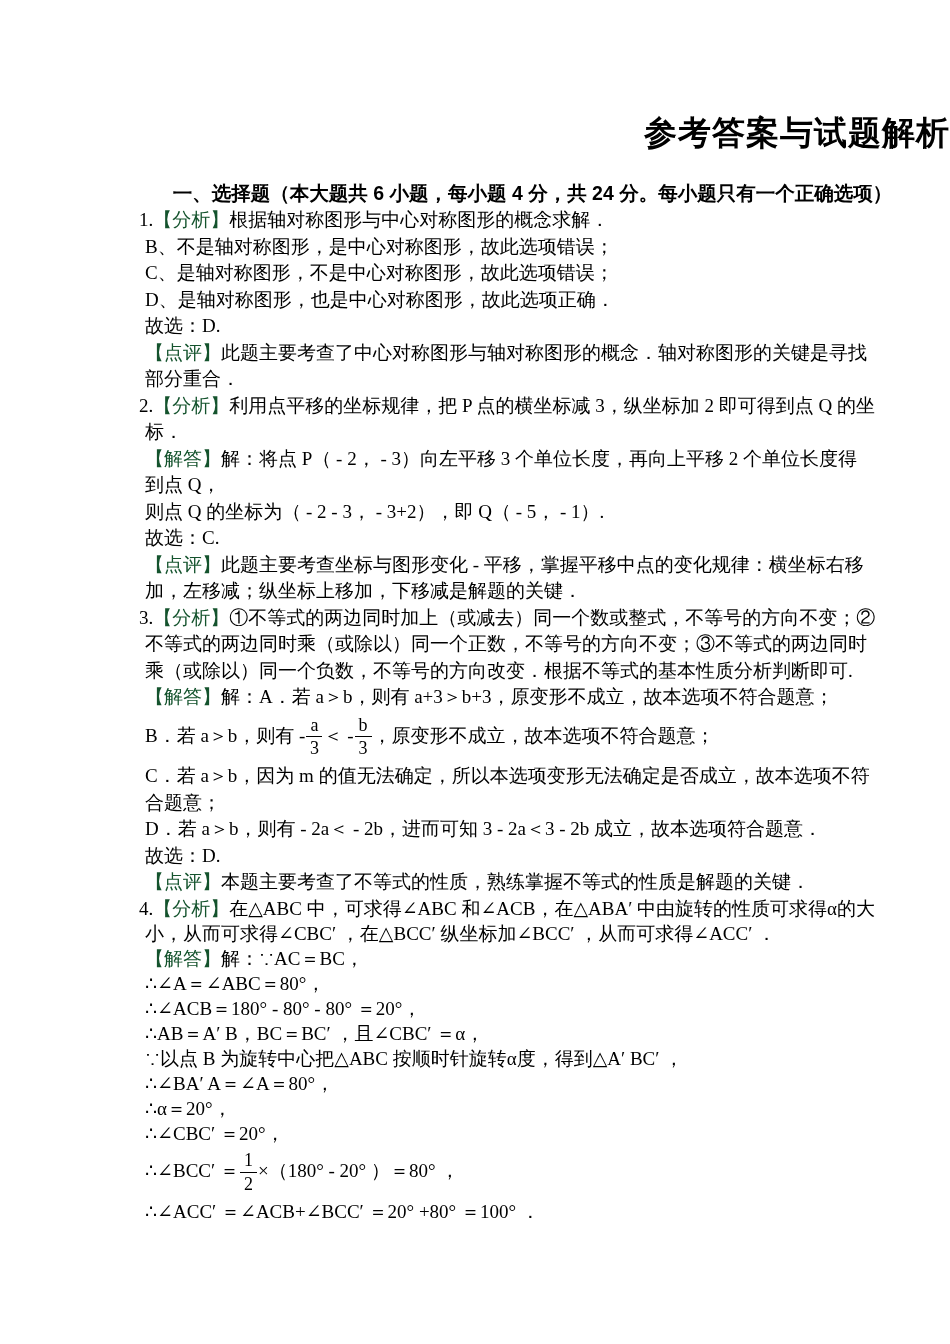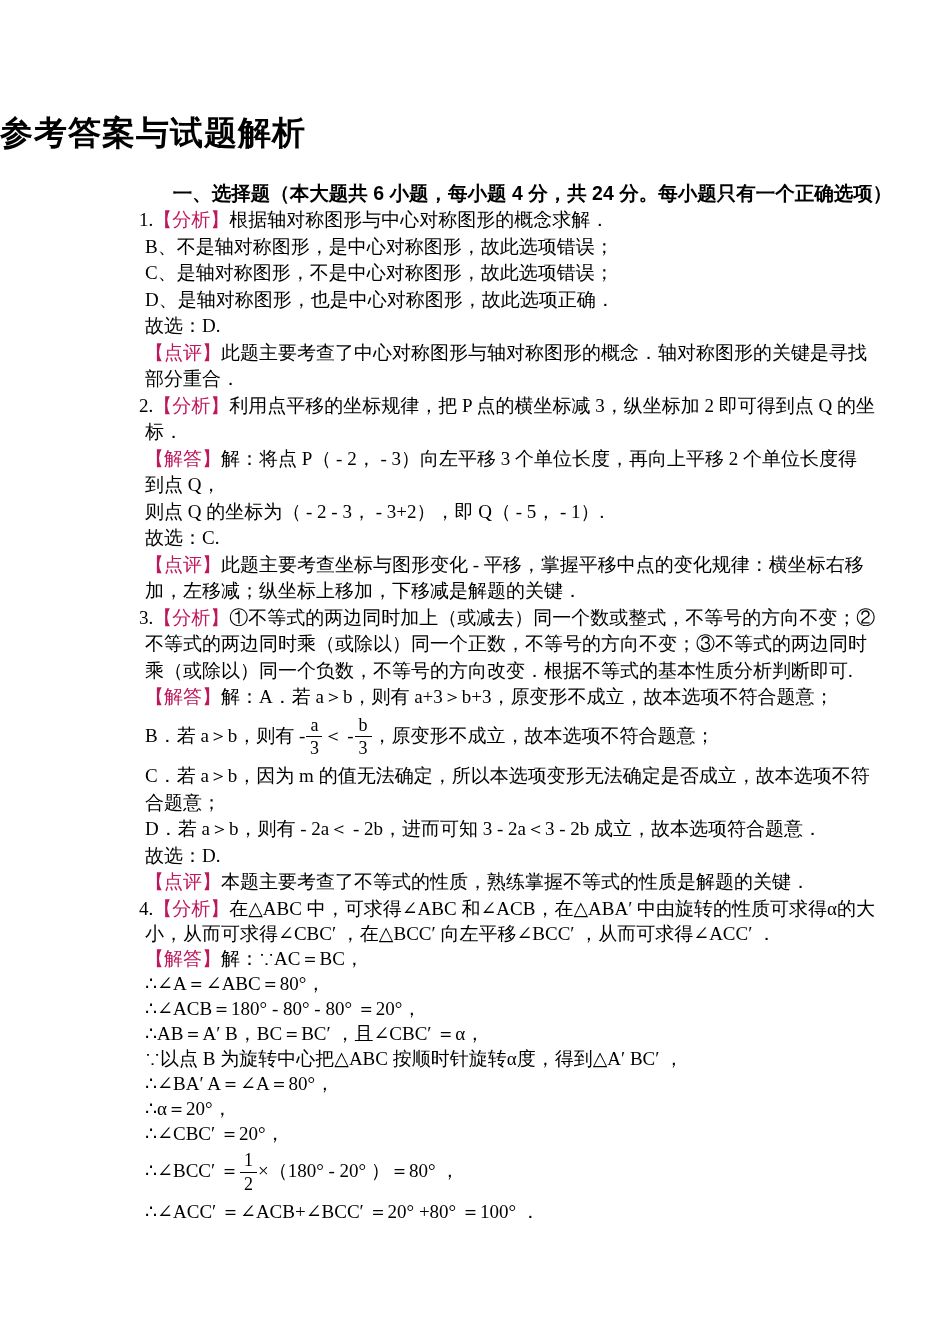--- a/index.html
+++ b/index.html
@@ -7,21 +7,21 @@
     position:relative;
     width:950px; height:1344px;
     margin:0 auto;
     background:#ffffff;
     color:#000000;
     font-family:"Liberation Serif","DejaVu Serif",serif;
     overflow:hidden;
   }
   .doc-title {
     padding-top:110px;
-    text-align:left;
+    text-align:right;
     font-size:33px;
     font-weight:bold;
     font-family:"Liberation Sans","DejaVu Sans",sans-serif;
     letter-spacing:1px;
     line-height:46px;
   }
   .content { margin:0 30px 0 145px; }
   .sec-heading {
     margin-top:24px;
     font-size:19.5px;
@@ -31,21 +31,21 @@
     white-space:nowrap;
     text-align:center;
   }
   .line {
     font-size:19px;
     line-height:26.5px;
     white-space:nowrap;
   }
   .q4 .line { line-height:25px; }
   .num-line { margin-left:-6px; }
-  .lbl { color:#be185d; }
+  .lbl { color:#14532d; }
   .frac-line { margin:5px 0; }
   .frac {
     display:inline-block;
     vertical-align:middle;
     text-align:center;
     font-size:18px;
     line-height:1.05;
     margin:0 1px;
   }
   .frac .fn { display:block; padding:0 4px 2px; border-bottom:1.5px solid #000; }
@@ -93,21 +93,21 @@
       </div>
       <div class="line">C．若 a＞b，因为 m 的值无法确定，所以本选项变形无法确定是否成立，故本选项不符</div>
       <div class="line">合题意；</div>
       <div class="line">D．若 a＞b，则有 - 2a＜ - 2b，进而可知 3 - 2a＜3 - 2b 成立，故本选项符合题意．</div>
       <div class="line">故选：D.</div>
       <div class="line"><span class="lbl">【点评】</span><span>本题主要考查了不等式的性质，熟练掌握不等式的性质是解题的关键．</span></div>
     </div>
 
     <div class="q q4">
       <div class="line num-line"><span>4.</span><span class="lbl">【分析】</span><span>在△ABC 中，可求得∠ABC 和∠ACB，在△ABA′ 中由旋转的性质可求得α的大</span></div>
-      <div class="line">小，从而可求得∠CBC′ ，在△BCC′ 向左平移∠BCC′ ，从而可求得∠ACC′ ．</div>
+      <div class="line">小，从而可求得∠CBC′ ，在△BCC′ 纵坐标加∠BCC′ ，从而可求得∠ACC′ ．</div>
       <div class="line"><span class="lbl">【解答】</span><span>解：∵AC＝BC，</span></div>
       <div class="line">∴∠A＝∠ABC＝80°，</div>
       <div class="line">∴∠ACB＝180° - 80° - 80° ＝20°，</div>
       <div class="line">∴AB＝A′ B，BC＝BC′ ，且∠CBC′ ＝α，</div>
       <div class="line">∵以点 B 为旋转中心把△ABC 按顺时针旋转α度，得到△A′ BC′ ，</div>
       <div class="line">∴∠BA′ A＝∠A＝80°，</div>
       <div class="line">∴α＝20°，</div>
       <div class="line">∴∠CBC′ ＝20°，</div>
       <div class="line frac-line">
         <span>∴∠BCC′ ＝</span><span class="frac"><span class="fn">1</span><span class="fd">2</span></span><span>×（180° - 20° ）＝80° ，</span>

